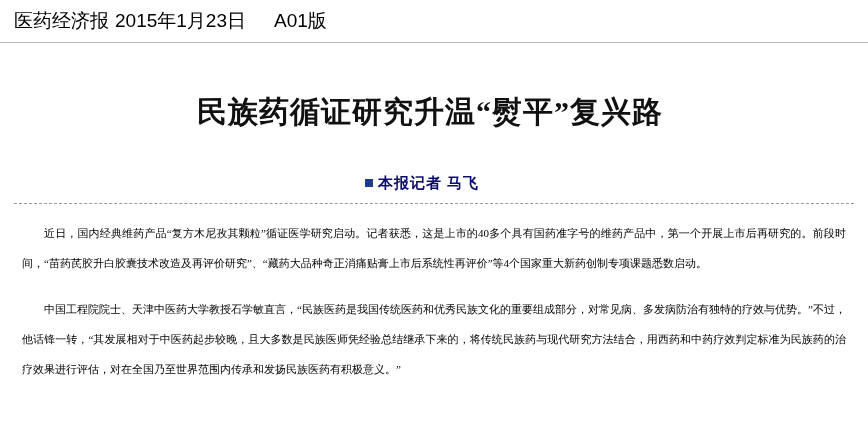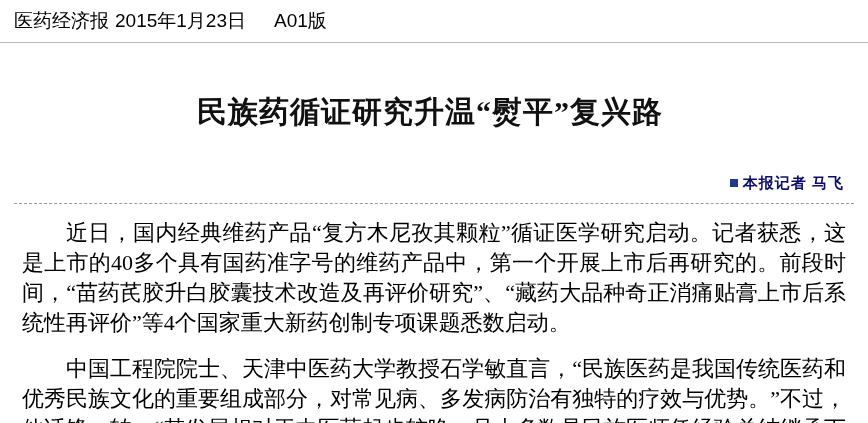--- a/index.html
+++ b/index.html
@@ -47,21 +47,21 @@
     font-weight: bold;
     font-size: 30px;
     line-height: 38px;
     letter-spacing: 1px;
     padding: 30px 8px 22px 0;
     color: #111;
   }
 
   
   .byline {
-    text-align: right;
+    text-align: center;
     padding: 0 24px 0 0;
     font-family: "Liberation Sans", "DejaVu Sans", sans-serif;
     font-size: 15px;
     line-height: 20px;
     white-space: nowrap;
   }
   .byline .bullet {
     display: inline-block;
     width: 8px;
     height: 8px;
@@ -82,21 +82,21 @@
     height: 0;
   }
 
   
   .article {
     padding: 14px 22px 0 22px;
   }
   .article p {
     margin: 0 0 16px 0;
     font-family: "Liberation Serif", "DejaVu Serif", serif;
-    font-size: 22px;
+    font-size: 11px;
     line-height: 30px;
     text-align: justify;
     text-indent: 2em;
     color: #000;
   }
 </style>
 </head>
 <body>
 
 <div class="page">

